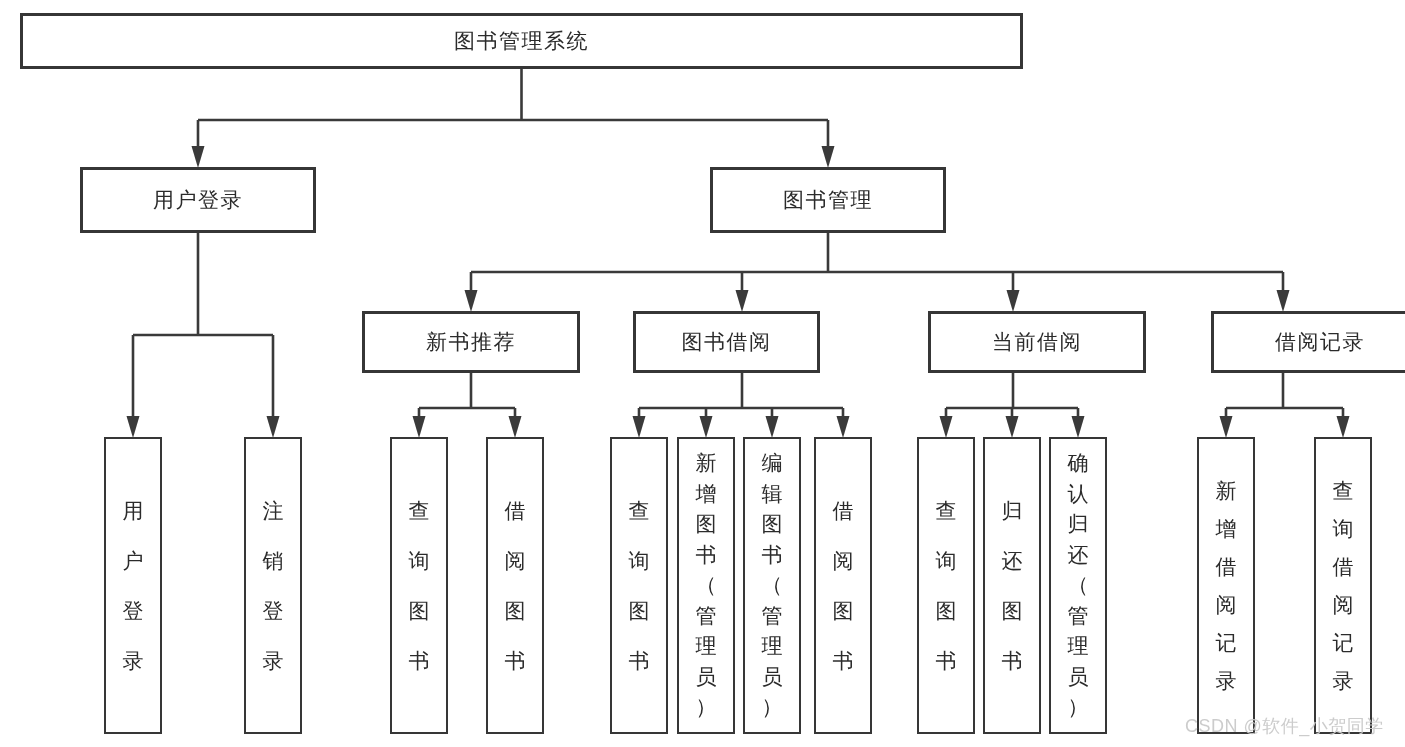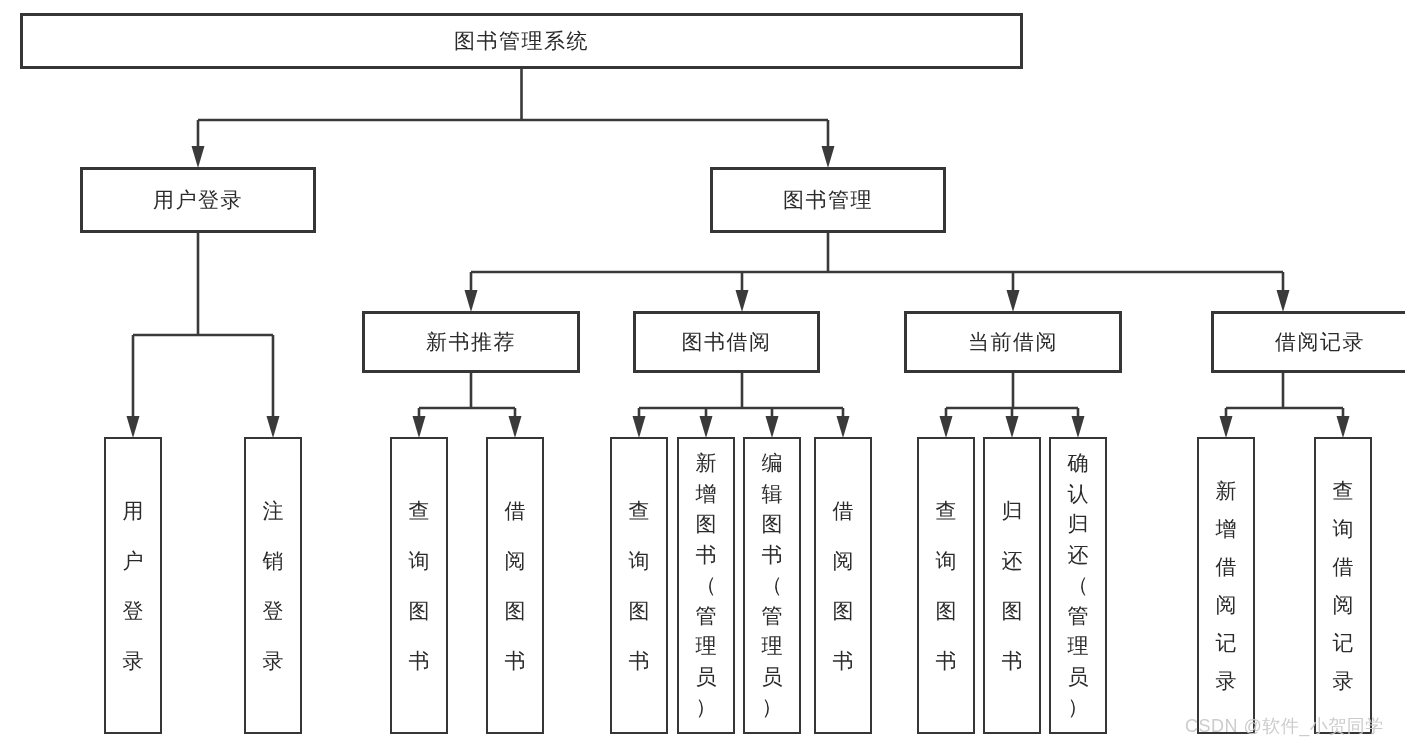--- a/index.html
+++ b/index.html
@@ -118,21 +118,21 @@
   <div class="node h" style="left:80px; top:167px; width:236px; height:66px;">
     <span class="label">用户登录</span>
   </div>
 
   <div class="node h" style="left:362px; top:311px; width:218px; height:62px;">
     <span class="label">新书推荐</span>
   </div>
   <div class="node h" style="left:633px; top:311px; width:187px; height:62px;">
     <span class="label">图书借阅</span>
   </div>
-  <div class="node h" style="left:904px; top:311px; width:218px; height:62px;">
+  <div class="node h" style="left:928px; top:311px; width:218px; height:62px;">
     <span class="label">当前借阅</span>
   </div>
   <div class="node h" style="left:1174px; top:311px; width:218px; height:62px;margin-left:37px;">
     <span class="label">借阅记录</span>
   </div>
 
   <div class="node v leaf v4" style="left:104px; top:437px; width:58px; height:297px;">
     <span class="label">用
 户
 登

